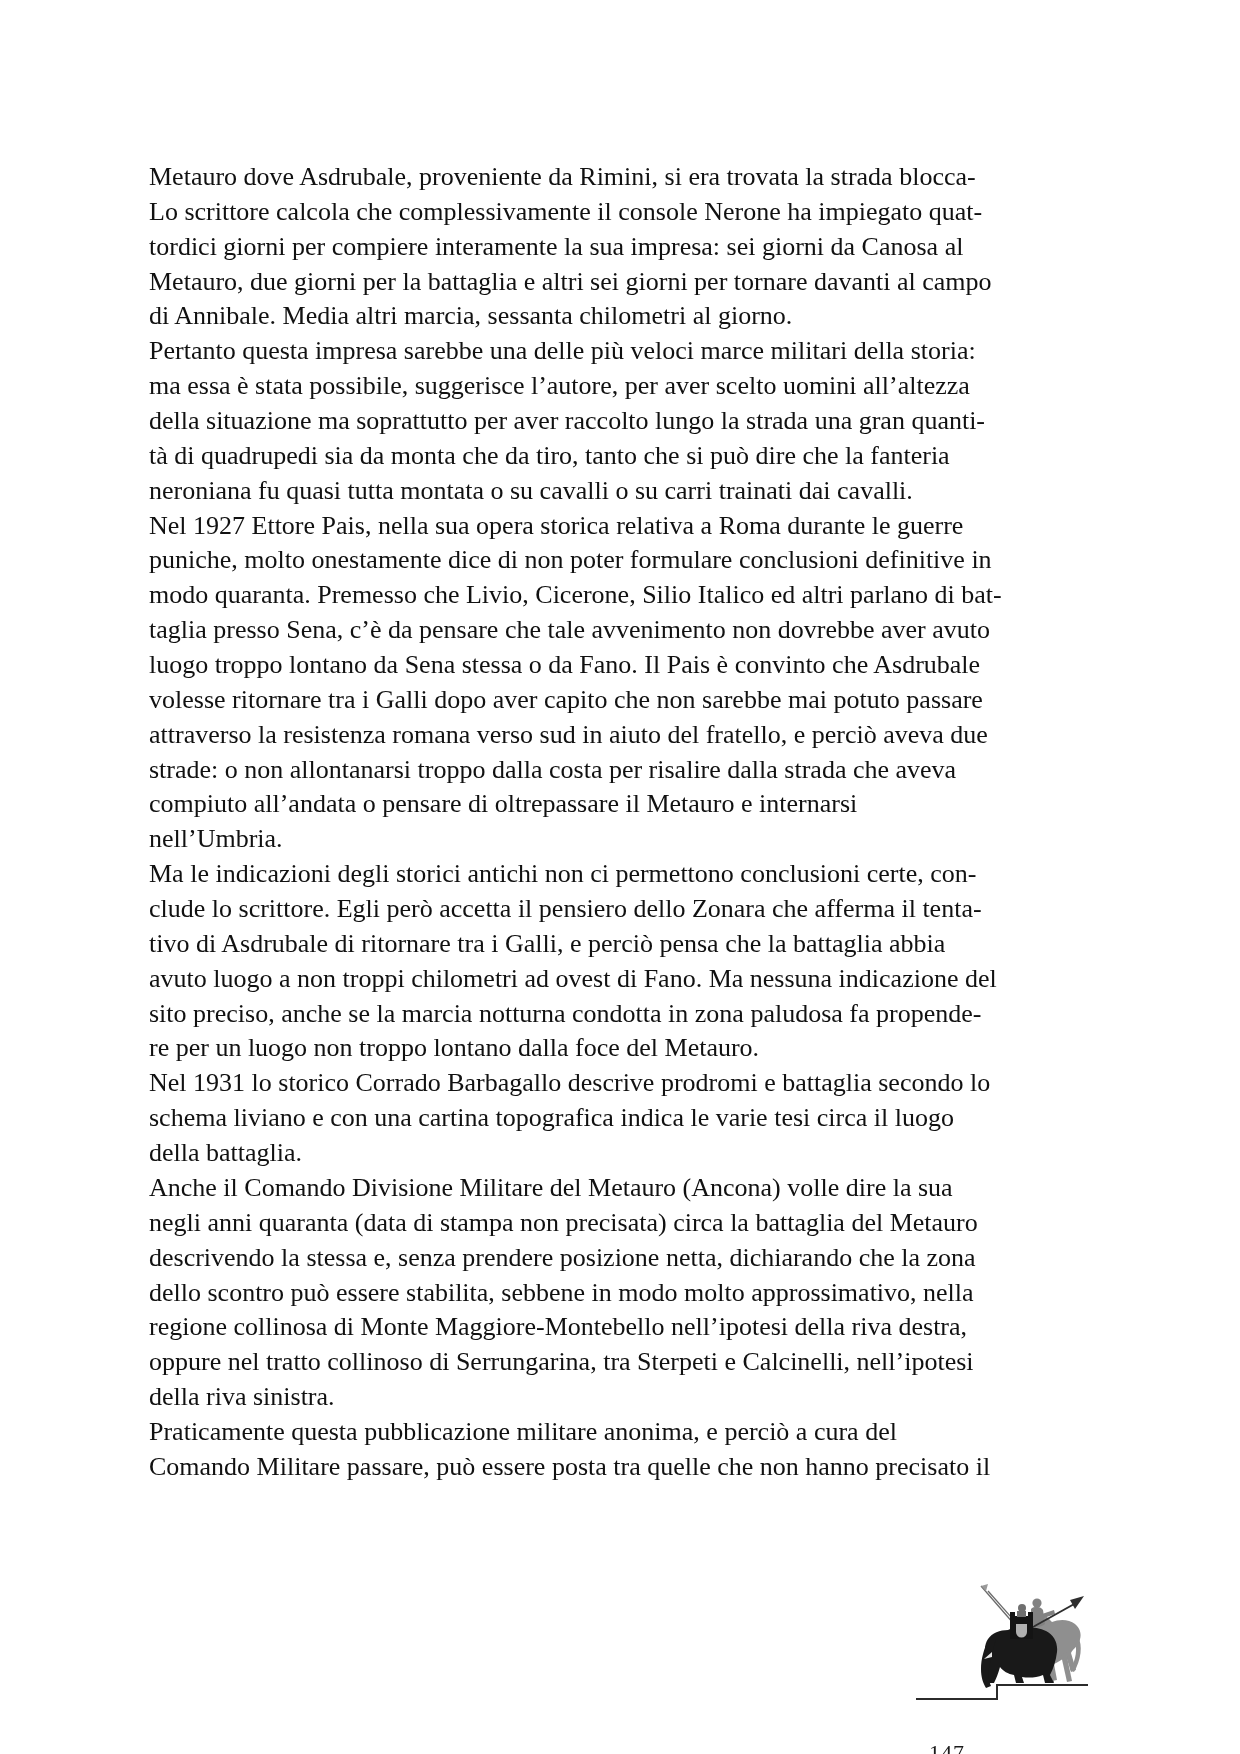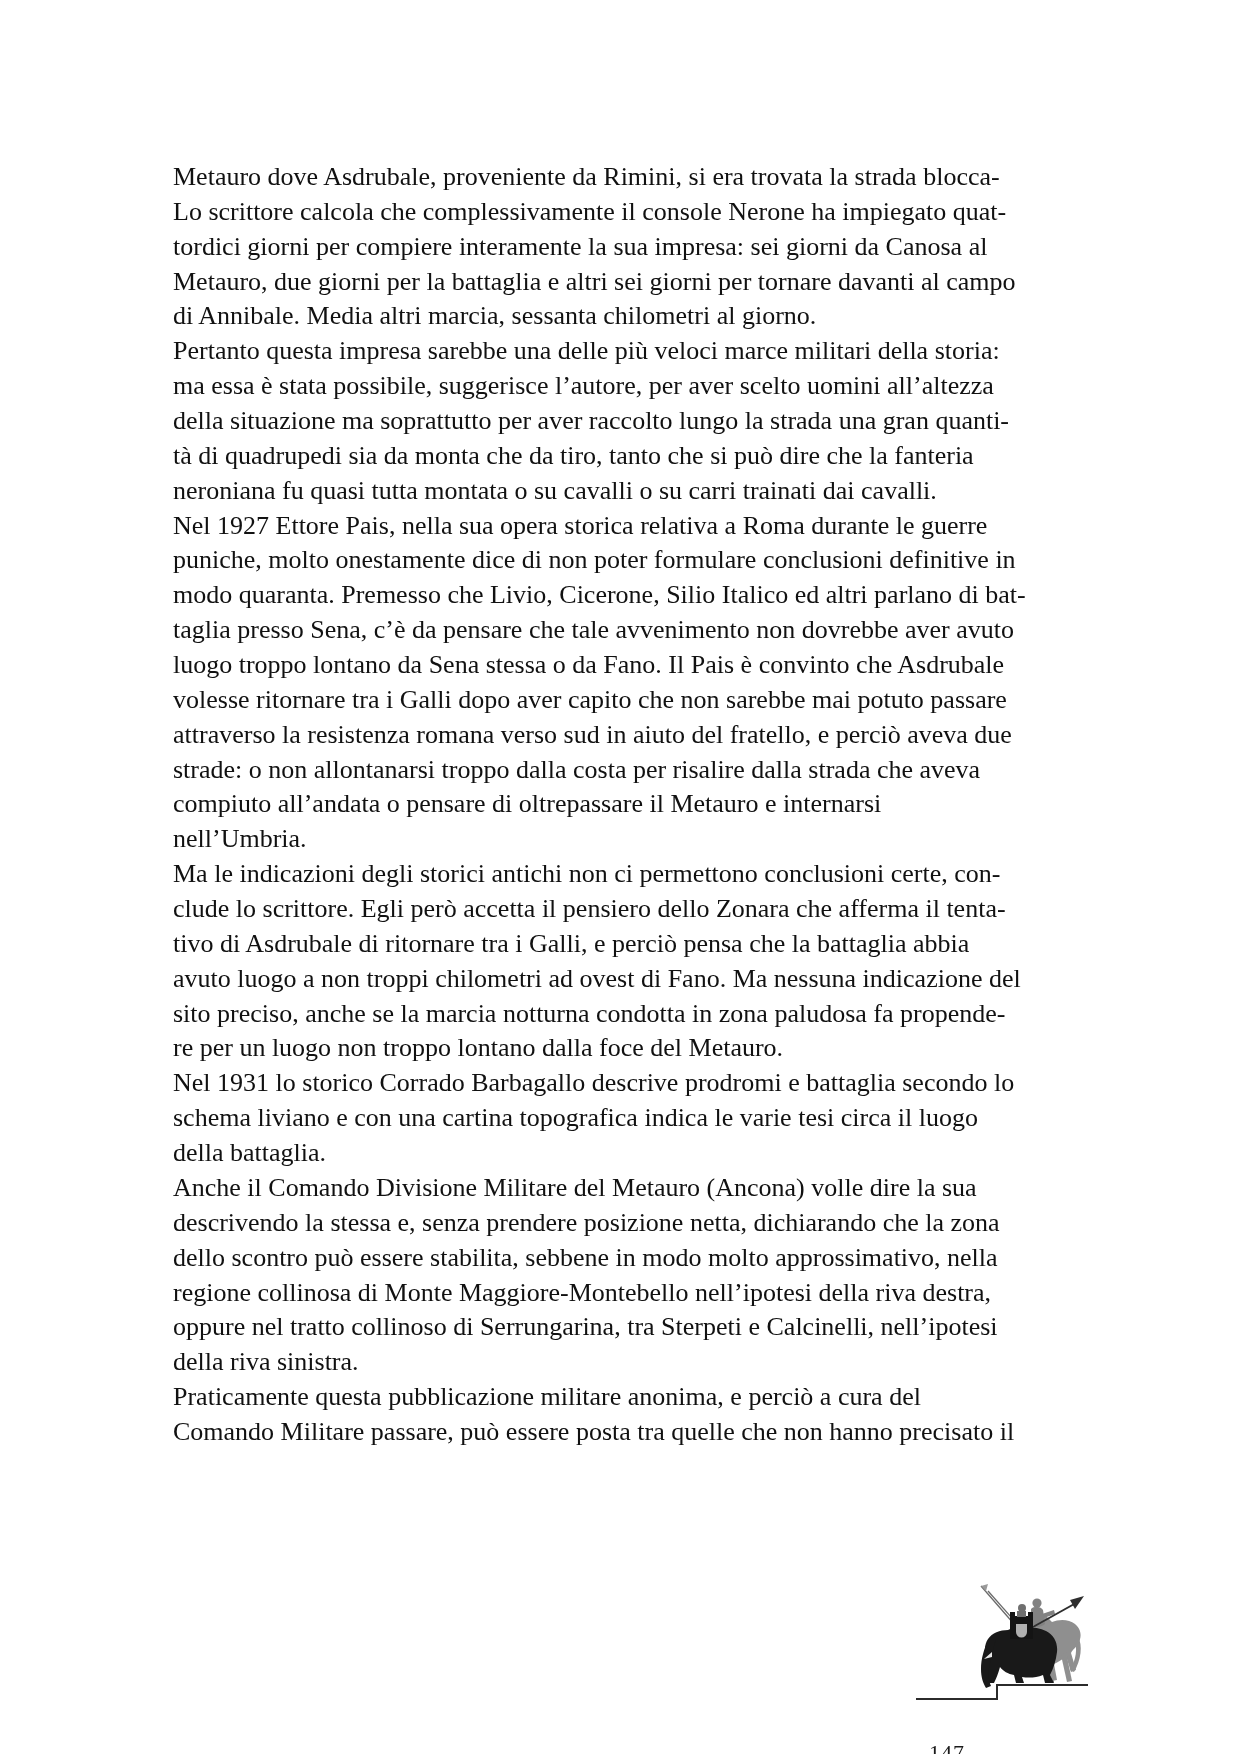--- a/index.html
+++ b/index.html
@@ -13,21 +13,20 @@
     color: #111111;
   }
   .text-block {
     position: absolute;
     left: 149px;
     top: 160px;
     width: 941px;
     font-size: 26px;
     line-height: 34.87px;
     color: #111111;
-    margin-left: 24px;
   }
   .line {
     white-space: nowrap;
     text-align: left;
     height: 34.87px;
     overflow: visible;
   }
   .pagenum {
     position: absolute;
     left: 929px;
@@ -81,20 +80,21 @@
       <div class="line">Ma le indicazioni degli storici antichi non ci permettono conclusioni certe, con-</div>
       <div class="line">clude lo scrittore. Egli però accetta il pensiero dello Zonara che afferma il tenta-</div>
       <div class="line">tivo di Asdrubale di ritornare tra i Galli, e perciò pensa che la battaglia abbia</div>
       <div class="line">avuto luogo a non troppi chilometri ad ovest di Fano. Ma nessuna indicazione del</div>
       <div class="line">sito preciso, anche se la marcia notturna condotta in zona paludosa fa propende-</div>
       <div class="line last">re per un luogo non troppo lontano dalla foce del Metauro.</div>
       <div class="line">Nel 1931 lo storico Corrado Barbagallo descrive prodromi e battaglia secondo lo</div>
       <div class="line">schema liviano e con una cartina topografica indica le varie tesi circa il luogo</div>
       <div class="line last">della battaglia.</div>
       <div class="line">Anche il Comando Divisione Militare del Metauro (Ancona) volle dire la sua</div>
+      <div class="line">negli anni quaranta (data di stampa non precisata) circa la battaglia del Metauro</div>
       <div class="line">descrivendo la stessa e, senza prendere posizione netta, dichiarando che la zona</div>
       <div class="line">dello scontro può essere stabilita, sebbene in modo molto approssimativo, nella</div>
       <div class="line">regione collinosa di Monte Maggiore-Montebello nell’ipotesi della riva destra,</div>
       <div class="line">oppure nel tratto collinoso di Serrungarina, tra Sterpeti e Calcinelli, nell’ipotesi</div>
       <div class="line last">della riva sinistra.</div>
       <div class="line">Praticamente questa pubblicazione militare anonima, e perciò a cura del</div>
       <div class="line">Comando Militare passare, può essere posta tra quelle che non hanno precisato il</div>
     </main>
 
   <span class="pagenum">147</span>

